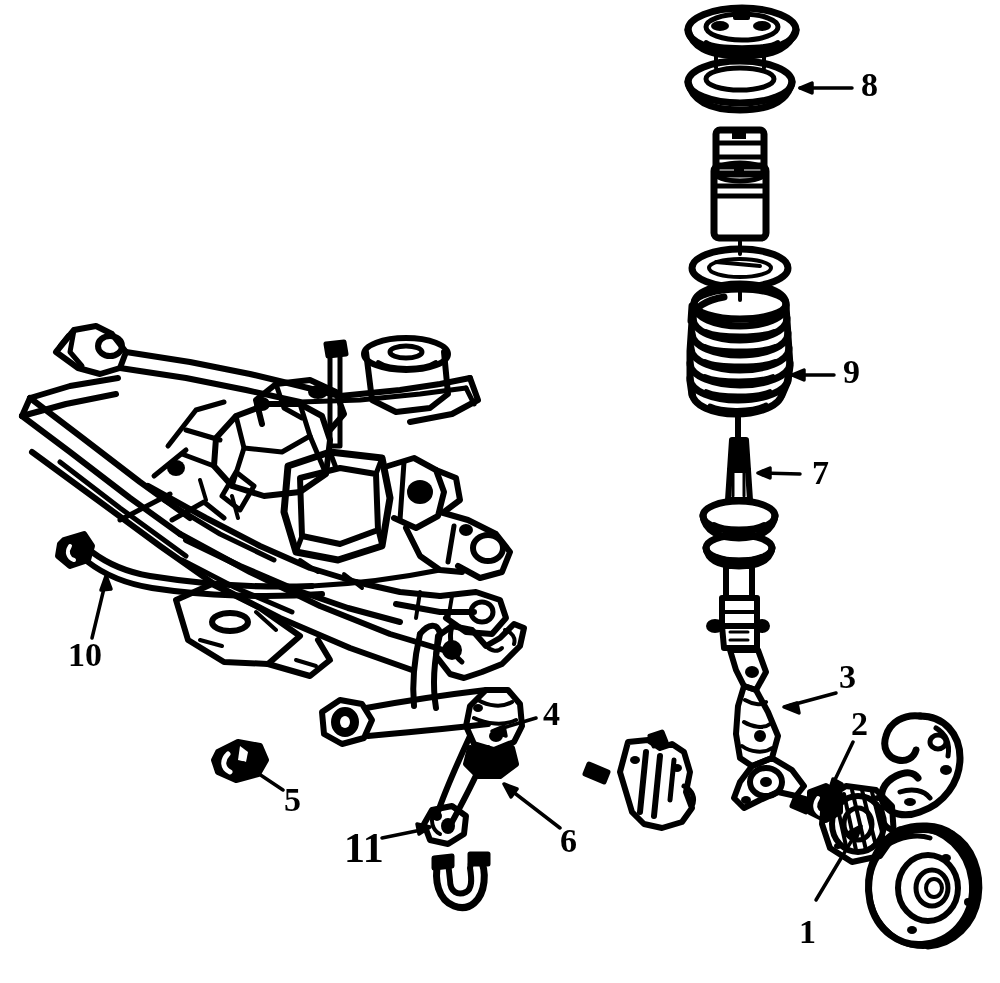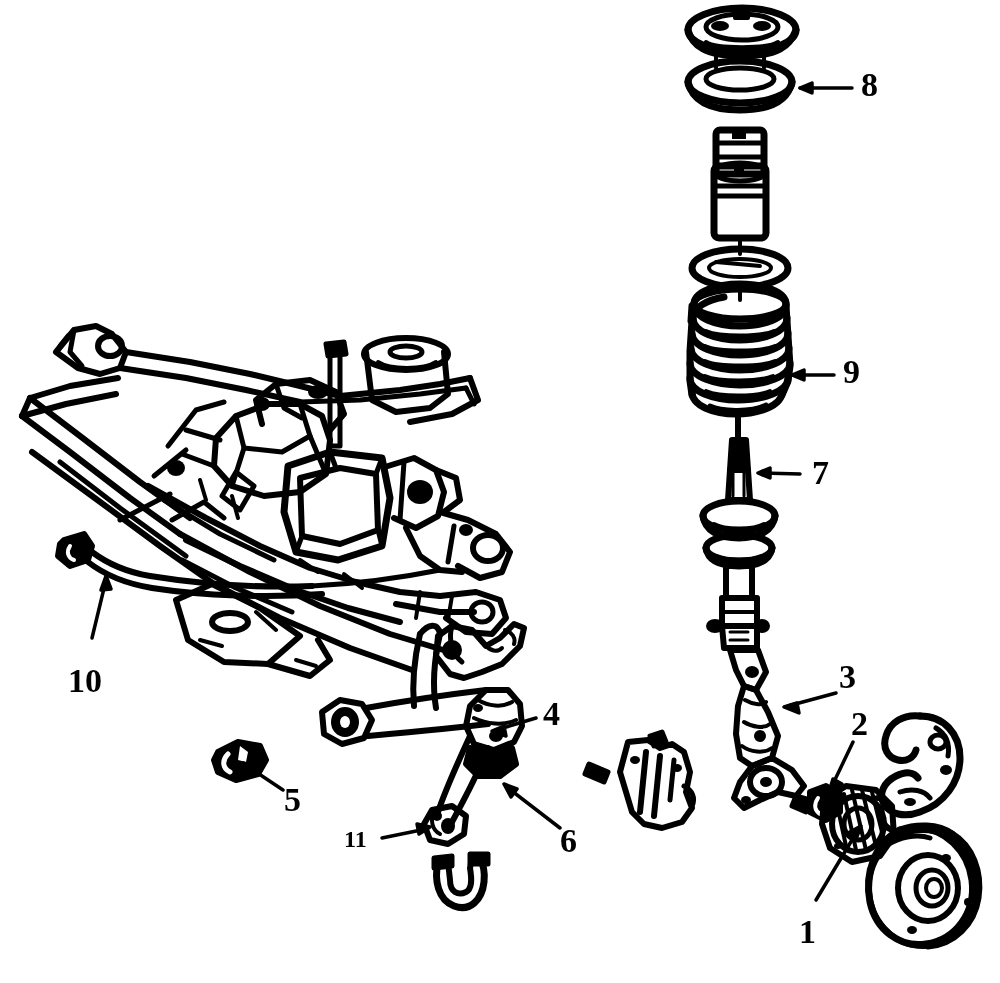--- a/index.html
+++ b/index.html
@@ -385,16 +385,16 @@
 
   <div class="callout" style="left:799px; top:915px;  font-size:34px;">1</div>
   <div class="callout" style="left:851px; top:707px;  font-size:34px;">2</div>
   <div class="callout" style="left:839px; top:660px;  font-size:34px;">3</div>
   <div class="callout" style="left:543px; top:697px;  font-size:34px;">4</div>
   <div class="callout" style="left:284px; top:783px;  font-size:34px;">5</div>
   <div class="callout" style="left:560px; top:824px;  font-size:34px;">6</div>
   <div class="callout" style="left:812px; top:456px;  font-size:34px;">7</div>
   <div class="callout" style="left:861px; top:68px;   font-size:34px;">8</div>
   <div class="callout" style="left:843px; top:355px;  font-size:34px;">9</div>
-  <div class="callout" style="left:68px;  top:664px;  font-size:34px;">10</div>
-  <div class="callout" style="left:344px; top:827px;  font-size:24px;">11</div>
+  <div class="callout" style="left:68px;  top:638px;  font-size:34px;">10</div>
+  <div class="callout" style="left:344px; top:827px;  font-size:42px;">11</div>
 
 </div>
 
 </body></html>

